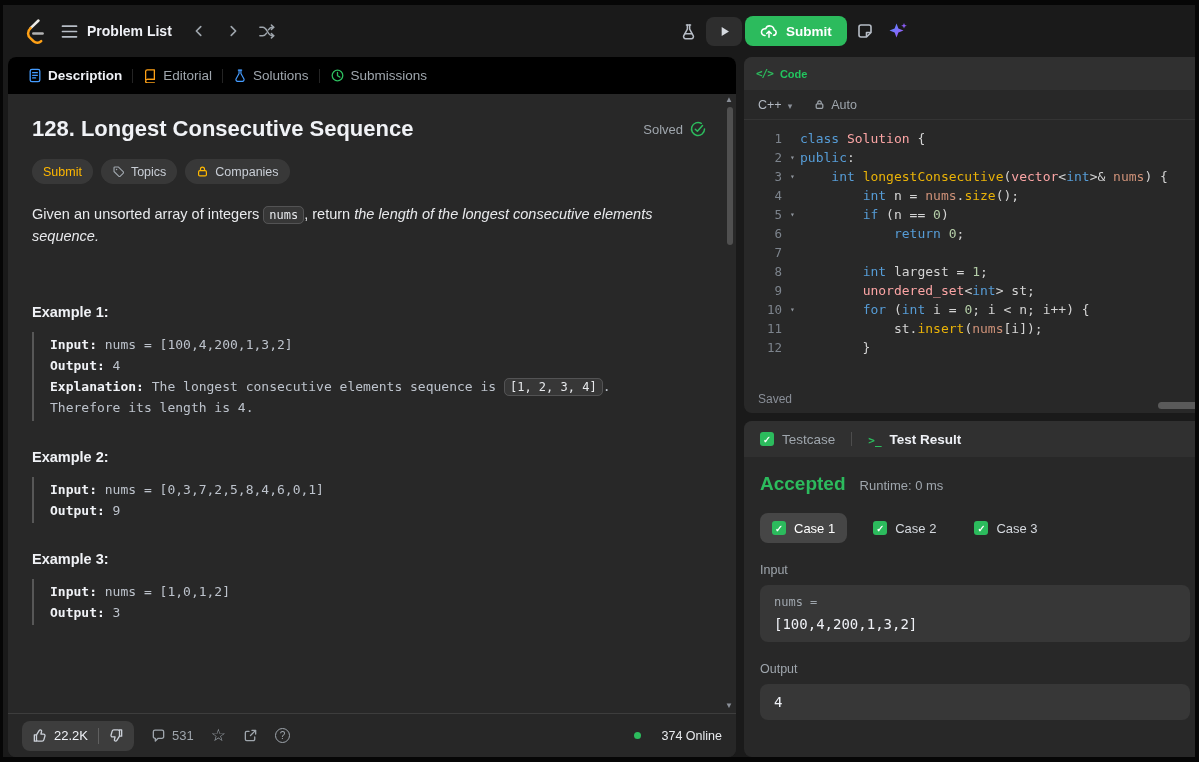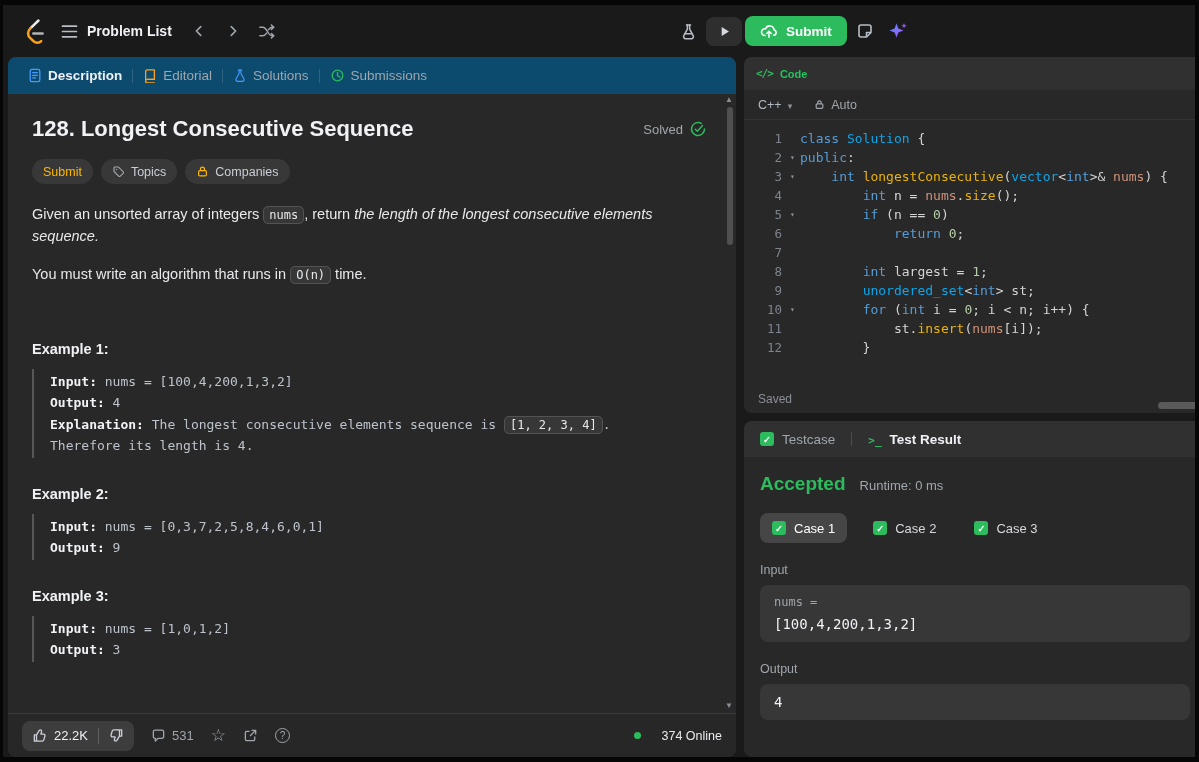--- a/index.html
+++ b/index.html
@@ -25,21 +25,21 @@
                 border:none; border-radius:8px; height:30px; padding:0 15px; font-size:13.5px;
                 font-weight:700; cursor:pointer; font-family:"Liberation Sans",sans-serif; }
 
   
   .main { position:absolute; top:52px; left:5px; bottom:0; display:flex; gap:8px; }
   .panel { background:#282828; border-radius:8px; overflow:hidden; }
   .left-panel { width:728px; flex:none; display:flex; flex-direction:column; }
   .right-col { width:462px; flex:none; display:flex; flex-direction:column; gap:8px; }
 
   
-  .tabbar { height:37px; flex:none; background:#0c4a6e; display:flex; align-items:center; padding:0 10px; }
+  .tabbar { height:37px; flex:none; background:#000000; display:flex; align-items:center; padding:0 10px; }
   .tab { display:flex; align-items:center; gap:6px; padding:0 10px; font-size:13.5px; color:#9fa6ad;
          background:none; border:none; cursor:pointer; font-family:"Liberation Sans",sans-serif; }
   .tab.active { color:#eff1f6; font-weight:700; }
   .tab-sep { width:1px; height:14px; background:rgba(255,255,255,0.14); }
 
   .desc-content { flex:1; position:relative; padding:22px 30px 0 24px; overflow:hidden; }
   .title-row { display:flex; justify-content:space-between; align-items:center; }
   .page-title { font-size:22px; font-weight:700; color:#f0f2f6; }
   .solved { display:flex; align-items:center; gap:7px; color:#9fa6ad; font-size:13px; }
 
@@ -97,21 +97,21 @@
   .caret-down::before { content:"▾"; font-size:9px; color:#8a8f98; }
   .auto-toggle { display:flex; align-items:center; gap:6px; background:none; border:none; cursor:pointer;
                  color:#9fa6ad; font-size:12.5px; font-family:"Liberation Sans",sans-serif; }
 
   .editor { flex:1; padding-top:9px; overflow:hidden; font-family:"DejaVu Sans Mono",monospace; font-size:13px; }
   .cl { display:flex; align-items:center; height:19px; }
   .ln { width:38px; flex:none; text-align:right; color:#7d848d; font-size:12.5px; }
   .fold { width:18px; flex:none; text-align:center; color:#8f959d; font-size:8px; padding-left:3px; }
   .ct { white-space:pre; color:#d4d4d4; }
   .tk-kw { color:#569cd6; }
-  .tk-ty { color:#0ea5e9; }
+  .tk-ty { color:#fca5a5; }
   .tk-fn { color:#eab308; }
   .tk-num { color:#b5cea8; }
   .tk-pm { color:#ce9178; }
   .tk-pl { color:#d4d4d4; }
   .saved-row { height:28px; flex:none; display:flex; align-items:center; padding:0 14px;
                color:#8a8f98; font-size:12px; }
   .h-scroll-thumb { position:absolute; right:2px; bottom:4px; width:46px; height:7px;
                     background:#5a5a5a; border-radius:4px; }
 
   
@@ -326,21 +326,20 @@
                 <rect x="3.2" y="7" width="9.6" height="6.5" rx="1.5"></rect>
                 <path d="M5.5 7 V5.2 a2.5 2.5 0 0 1 5 0 V7"></path>
               </svg>
             </span>
             <span>Companies</span>
           </button>
         </div>
 
         <p class="desc-p"><span>Given an unsorted array of integers </span><code class="chip">nums</code><span>, return </span><em>the length of the longest consecutive elements sequence.</em></p>
 
-        <p class="desc-p"><span>You must write an algorithm that runs in </span><code class="chip">O(n)</code><span> time.</span></p>
 
         <p class="ex-head first">Example 1:</p>
         <div class="example-pre">
           <div><strong>Input:</strong><span> nums = [100,4,200,1,3,2]</span></div>
           <div><strong>Output:</strong><span> 4</span></div>
           <div><strong>Explanation:</strong><span> The longest consecutive elements sequence is </span><code class="chip">[1, 2, 3, 4]</code><span>. Therefore its length is 4.</span></div>
         </div>
 
         <p class="ex-head">Example 2:</p>
         <div class="example-pre">

